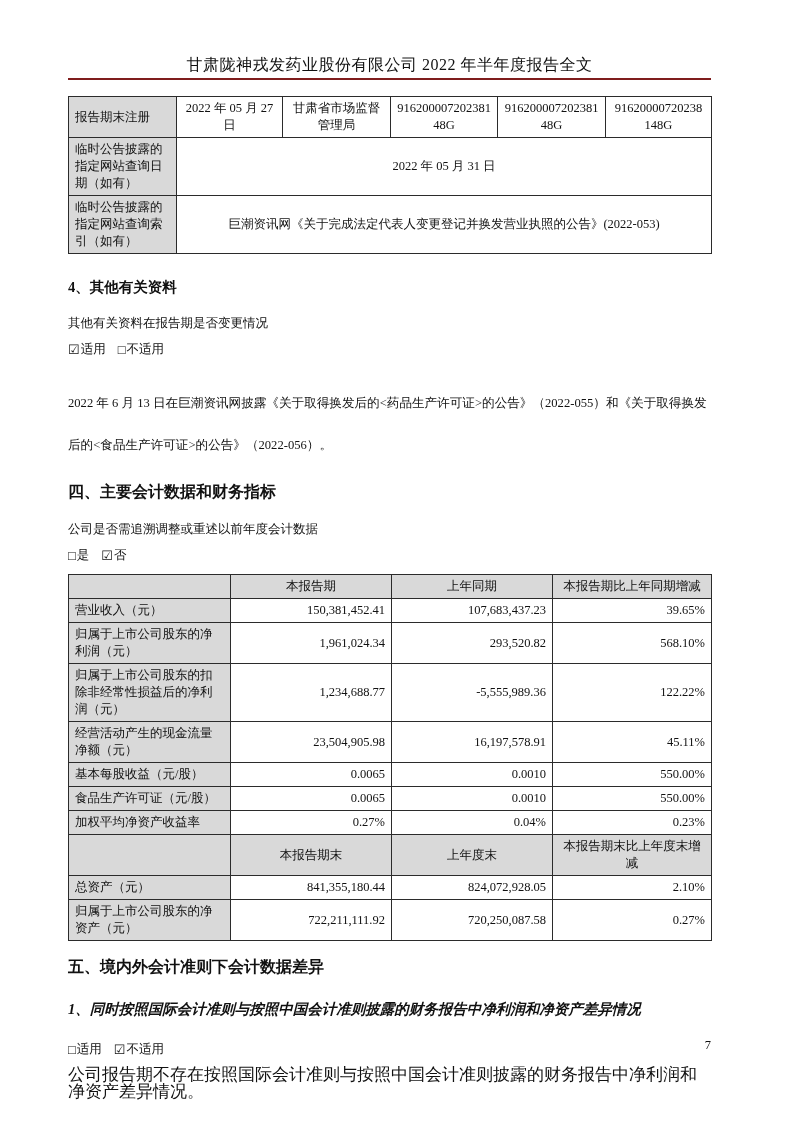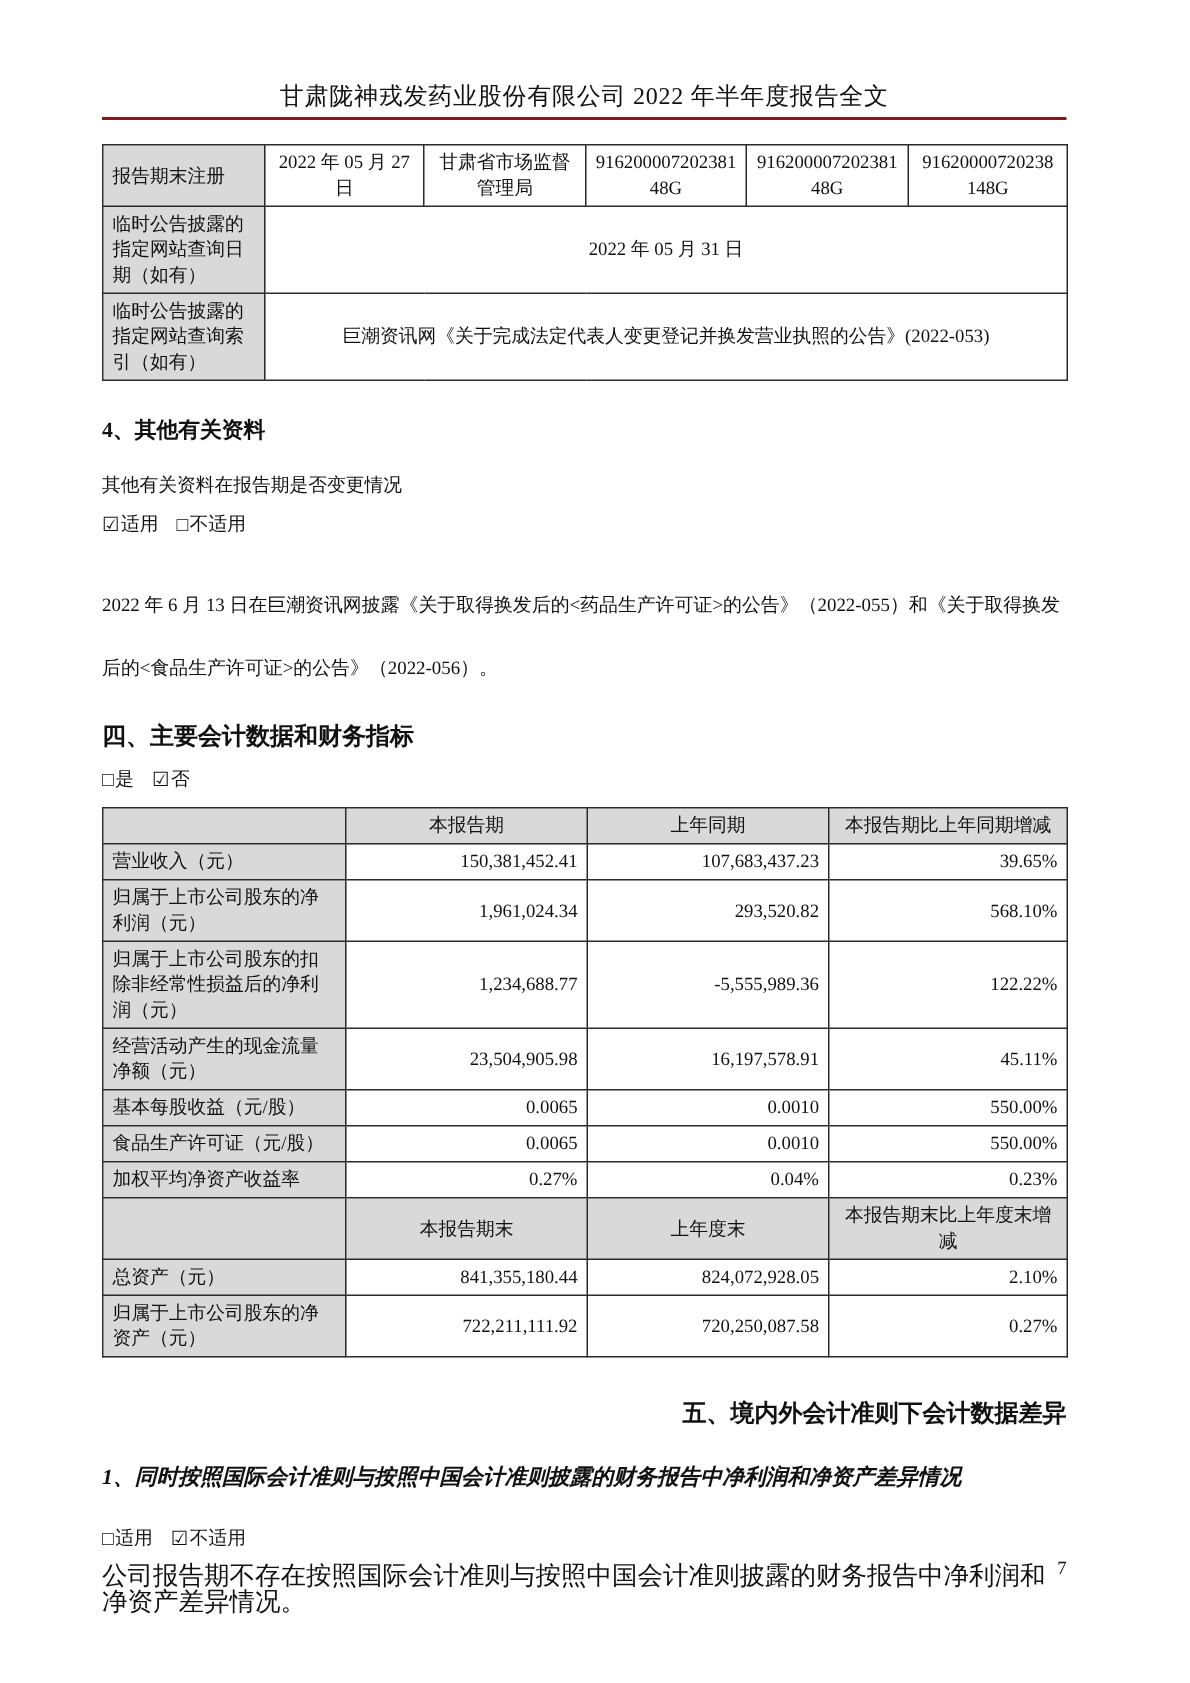--- a/index.html
+++ b/index.html
@@ -32,21 +32,21 @@
   h2.sec { font-size: 16px; font-weight: bold; line-height: 20px; }
   h3.sub { font-size: 14.5px; font-weight: bold; line-height: 18px; }
   .sec4-title { margin-top: 24px; }
   .q-line { margin-top: 19px; font-size: 12.5px; line-height: 17px; }
   .checkline { margin-top: 9px; font-size: 12.5px; line-height: 17px; display: flex; gap: 12px; }
   .checkline .opt { display: inline-flex; align-items: center; gap: 1px; }
   .checkline .box { font-size: 13px; }
   .para-spaced { margin-top: 24px; font-size: 12.6px; line-height: 42px; }
   .sec-four-title { margin-top: 16px; }
   .fin-table { margin-top: 10px; }
-  .sec-five-title { margin-top: 28px; text-align: right; }
+  .sec-five-title { margin-top: 16px; }
   .sub1-title { margin-top: 23px; font-style: italic; }
   .checkline-late { margin-top: 23px; }
   .plain-para { margin-top: 8px; font-size: 17px; line-height: 17px; }
 
   .page-number {
     position: absolute; left: 68px; top: 1038px; width: 643px;
     text-align: right; font-size: 12.5px;
   }
 </style>
 </head>
@@ -96,20 +96,21 @@
         <span>适用</span>
       </span>
       <span class="opt">
         <span class="box">□</span>
         <span>不适用</span>
       </span>
     </div>
     <p class="para-spaced">2022 年 6 月 13 日在巨潮资讯网披露《关于取得换发后的&lt;药品生产许可证&gt;的公告》（2022-055）和《关于取得换发后的&lt;食品生产许可证&gt;的公告》（2022-056）。</p>
 
     <h2 class="sec sec-four-title">四、主要会计数据和财务指标</h2>
+    <p class="q-line">公司是否需追溯调整或重述以前年度会计数据</p>
     <div class="checkline">
       <span class="opt">
         <span class="box">□</span>
         <span>是</span>
       </span>
       <span class="opt">
         <span class="box">☑</span>
         <span>否</span>
       </span>
     </div>

